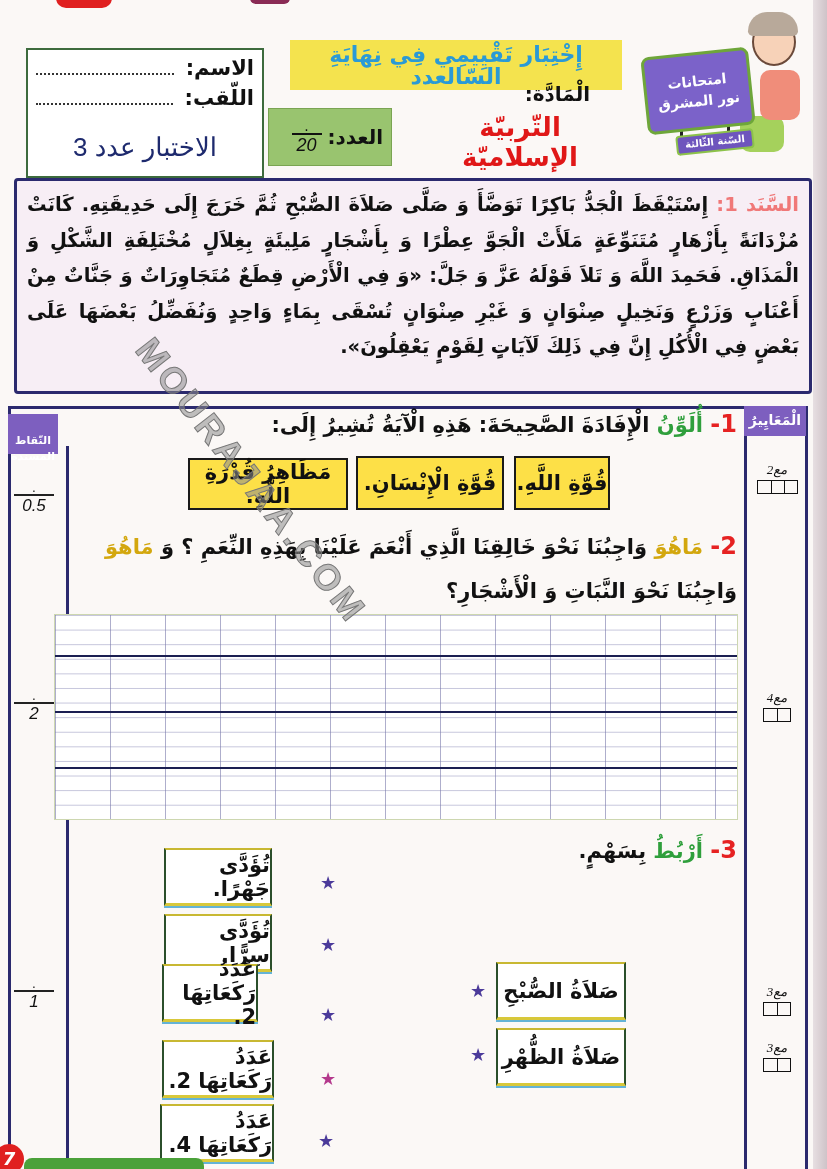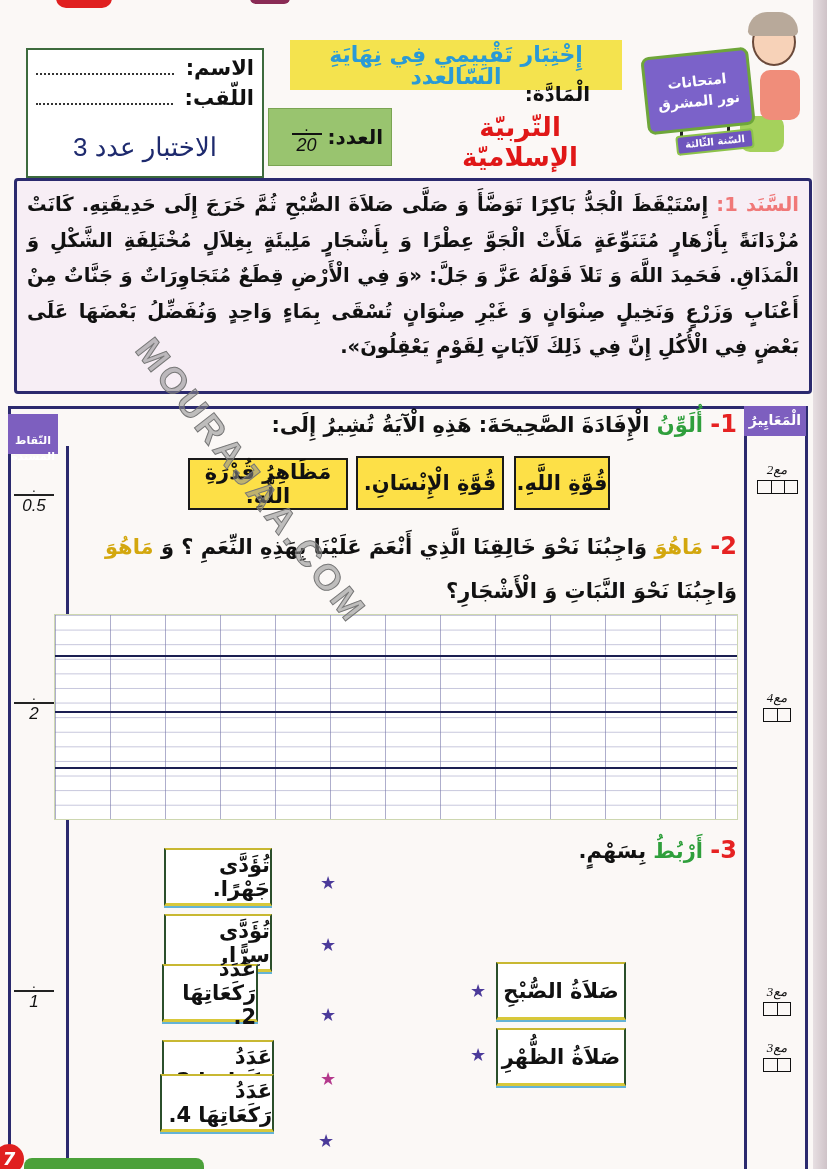--- a/index.html
+++ b/index.html
@@ -279,21 +279,21 @@
 <div class="q" style="right:90px; top:836px;">
   <span class="qn">3-</span>
   <span class="kw">أَرْبُطُ</span>
   <span>بِسَهْمٍ.</span>
 </div>
 
 <div class="match-box" style="left:164px; top:848px; width:108px; height:58px;">تُؤَدَّى جَهْرًا.</div>
 <div class="match-box" style="left:164px; top:914px; width:108px; height:58px;">تُؤَدَّى سِرًّا.</div>
 <div class="match-box" style="left:162px; top:964px; width:96px; height:58px;">عَدَدُ رَكَعَاتِهَا 2.</div>
 <div class="match-box" style="left:162px; top:1040px; width:112px; height:58px;">عَدَدُ رَكَعَاتِهَا 2.</div>
-<div class="match-box" style="left:160px; top:1074px; width:114px; height:58px;">عَدَدُ رَكَعَاتِهَا 4.</div>
+<div class="match-box" style="left:160px; top:1104px; width:114px; height:58px;">عَدَدُ رَكَعَاتِهَا 4.</div>
 
 <span class="star" style="left:320px; top:872px;">★</span>
 <span class="star" style="left:320px; top:934px;">★</span>
 <span class="star" style="left:320px; top:1004px;">★</span>
 <span class="star" style="left:320px; top:1068px; color:#b4388c;">★</span>
 <span class="star" style="left:318px; top:1130px;">★</span>
 
 <div class="match-box" style="left:496px; top:962px; width:130px; height:58px;">صَلاَةُ الصُّبْحِ</div>
 <div class="match-box" style="left:496px; top:1028px; width:130px; height:58px;">صَلاَةُ الظُّهْرِ</div>
 <span class="star" style="left:470px; top:980px;">★</span>

